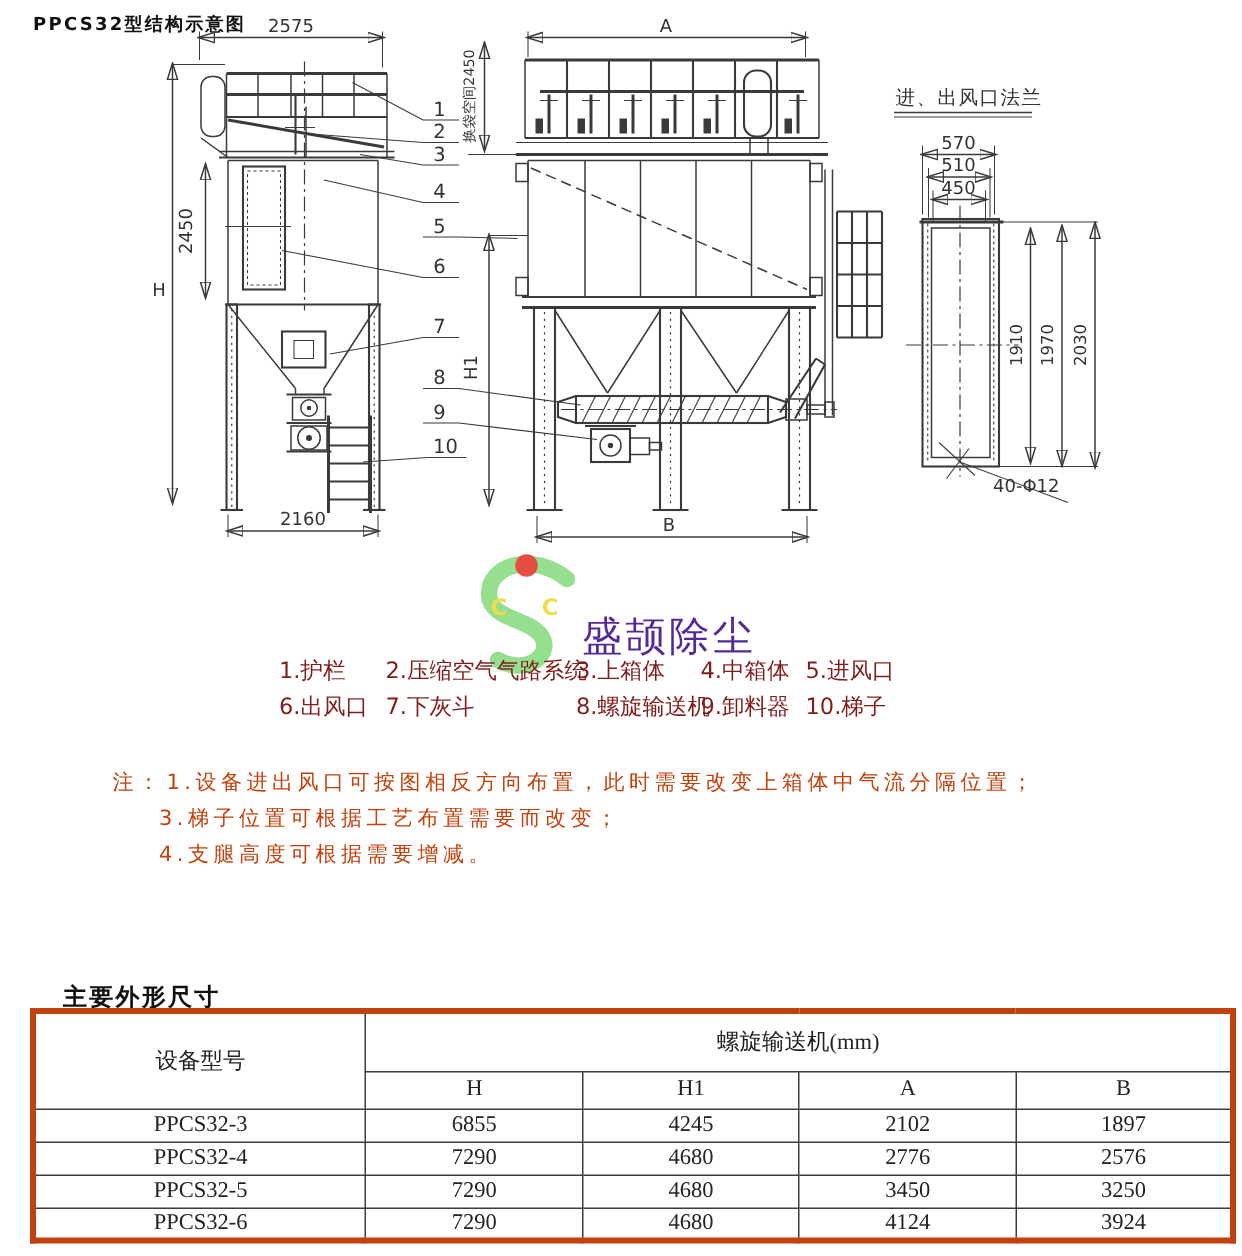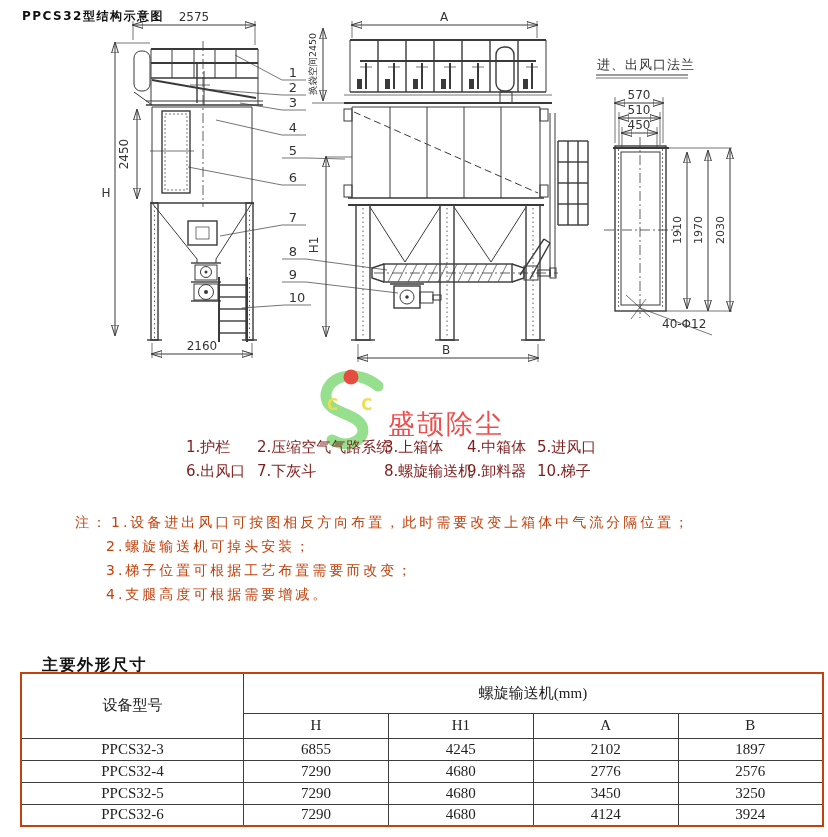--- a/index.html
+++ b/index.html
@@ -31,30 +31,30 @@
   .legend span{position:absolute;white-space:nowrap;}
   .l1{left:147px}.l2{left:218px}.l3{left:345px}.l4{left:428px}.l5{left:498px}
   
   .notes{position:absolute;left:75px;top:510px;z-index:3;font-size:14px;color:#c2410c;
          letter-spacing:3px;line-height:24px;}
   .notes .indent{margin-left:31px;}
   .notes .pfx{margin-right:2px;}
   
   table.dims{position:absolute;left:20px;top:672px;width:804px;border-collapse:collapse;
              table-layout:fixed;z-index:3;font-family:"Liberation Serif",serif;color:#222;
-             border:2px solid #c2410c;}
+             border:4px solid #c2410c;}
   table.dims th,table.dims td{border:1px solid #3c3c3c;text-align:center;font-weight:normal;
              font-size:15px;padding:0;}
   .hrow1{height:40px;}
   .hrow2{height:25px;}
   .drow{height:22px;}
   col.c0{width:212px;}col.cv{width:138px;}
   
   .wm{position:absolute;z-index:2;pointer-events:none;}
-  .wm-text{left:388px;top:406px;font-size:27px;letter-spacing:2px;color:#ef4444;opacity:0.95;}
+  .wm-text{left:388px;top:406px;font-size:27px;letter-spacing:2px;color:#4c1d95;opacity:0.95;}
   .wm-logo{left:314px;top:368px;width:80px;height:82px;}
 </style>
 </head>
 <body>
 
 <div id="screen">
 
   <div class="doc-title">PPCS32型结构示意图</div>
 
   <svg id="draw" width="828" height="435" viewBox="0 55 828 435">
@@ -376,23 +376,20 @@
     <span class="l3">8.螺旋输送机</span>
     <span class="l4">9.卸料器</span>
     <span class="l5">10.梯子</span>
   </div>
 
   <div class="notes">
     <div class="note-line">
       <span class="pfx">注：</span><span>1.设备进出风口可按图相反方向布置，此时需要改变上箱体中气流分隔位置；</span>
     </div>
     <div class="note-line indent">
-      <span>2.螺旋输送机可掉头安装；</span>
-    </div>
-    <div class="note-line indent">
       <span>3.梯子位置可根据工艺布置需要而改变；</span>
     </div>
     <div class="note-line indent">
       <span>4.支腿高度可根据需要增减。</span>
     </div>
   </div>
 
   <div class="sec-title">主要外形尺寸</div>
 
   <table class="dims">

